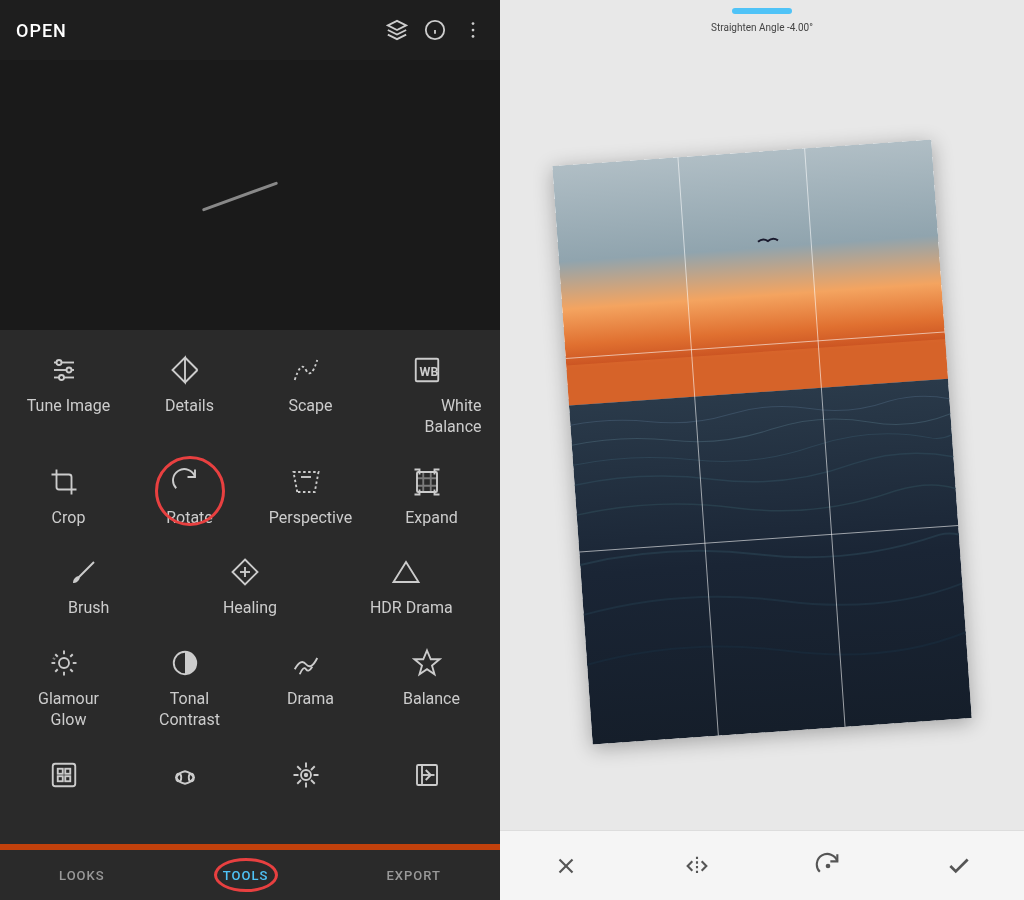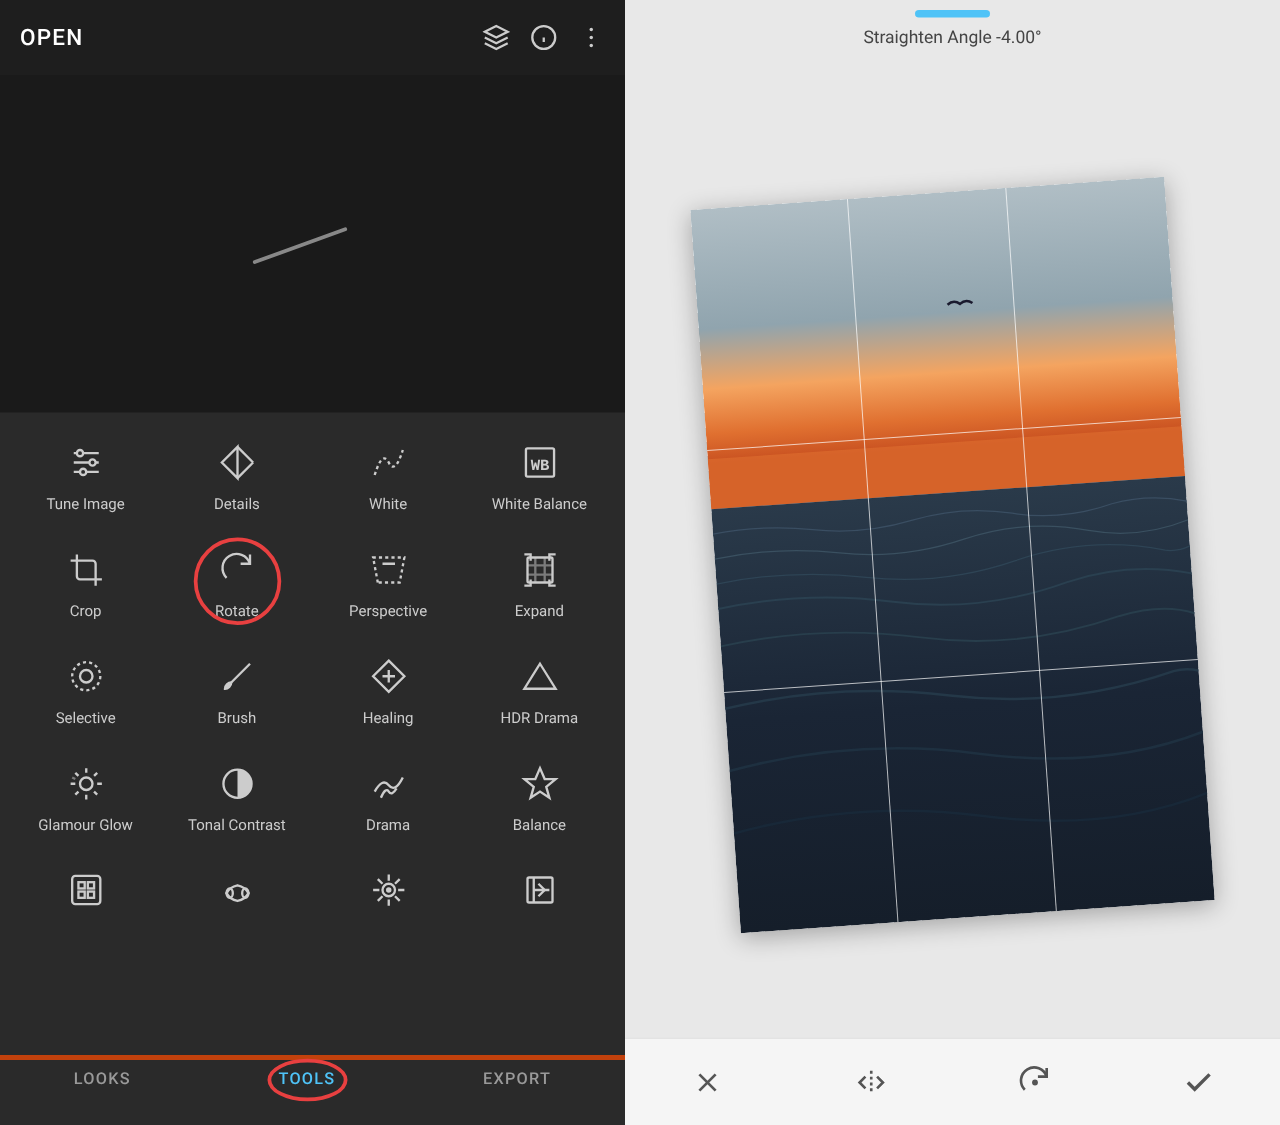--- a/index.html
+++ b/index.html
@@ -100,30 +100,28 @@
       width: 100px;
       cursor: pointer;
       position: relative;
     }
 
     .tool-icon {
       width: 40px;
       height: 40px;
       display: flex;
       align-items: center;
-      justify-content: center;
       color: #5eead4;
       font-size: 24px;
       margin-bottom: 6px;
-      font-family: Liberation Mono, monospace;
     }
 
     .tool-label {
       color: #ccc;
-      font-size: 12px;
+      font-size: 16px;
       text-align: center;
       line-height: 1.3;
     }
 
     
     .rotate-circle {
       position: absolute;
       top: -6px;
       left: 50%;
       transform: translateX(-50%);
@@ -132,23 +130,23 @@
       border: 3px solid #e84040;
       border-radius: 50%;
       pointer-events: none;
     }
 
     
     .bottom-nav {
       height: 56px;
       background: #2a2a2a;
       display: flex;
-      align-items: flex-start;
+      align-items: center;
       justify-content: space-around;
-      border-top: 4px solid #c2410c;
+      border-top: 6px solid #c2410c;
     }
 
     .nav-item {
       color: #999;
       font-size: 13px;
       font-weight: 500;
       letter-spacing: 1px;
       cursor: pointer;
       padding: 8px 16px;
       position: relative;
@@ -191,21 +189,21 @@
 
     .angle-slider-track {
       width: 60px;
       height: 6px;
       background: #4fc3f7;
       border-radius: 3px;
       margin-bottom: 8px;
     }
 
     .angle-text {
-      font-size: 14px;
+      font-size: 10px;
       color: #444;
       margin-bottom: 20px;
     }
 
     
     .image-area {
       flex: 1;
       width: 100%;
       display: flex;
       align-items: center;
@@ -345,21 +343,21 @@
           </svg>
         </div>
         <span class="tool-label">Details</span>
       </div>
       <div class="tool-item">
         <div class="tool-icon">
           <svg width="30" height="30" viewBox="0 0 24 24" fill="none" stroke="#ccc" stroke-width="1.5">
             <path d="M3 20 Q8 4 12 12 Q16 20 21 4" stroke="#ccc" stroke-dasharray="2,2"></path>
           </svg>
         </div>
-        <span class="tool-label">White</span>
+        <span class="tool-label">Scape</span>
       </div>
       <div class="tool-item">
         <div class="tool-icon">
           <svg width="30" height="30" viewBox="0 0 24 24" fill="none" stroke="#ccc" stroke-width="1.5">
             <rect x="3" y="3" width="18" height="18" rx="1" stroke="#ccc"></rect>
             <text x="6" y="17" fill="#ccc" font-size="10" font-weight="bold" stroke="none">WB</text>
           </svg>
         </div>
         <span class="tool-label" style="text-align:right">White Balance</span>
       </div>
@@ -403,29 +401,20 @@
             <polyline points="22 2 18 2 18 6" fill="none" stroke="#ccc"></polyline>
             <polyline points="2 22 6 22 6 18" fill="none" stroke="#ccc"></polyline>
             <polyline points="22 22 18 22 18 18" fill="none" stroke="#ccc"></polyline>
           </svg>
         </div>
         <span class="tool-label">Expand</span>
       </div>
     </div>
 
     <div class="tools-row">
-      <div class="tool-item">
-        <div class="tool-icon">
-          <svg width="30" height="30" viewBox="0 0 24 24" fill="none" stroke="#ccc" stroke-width="1.5">
-            <circle cx="12" cy="12" r="4"></circle>
-            <circle cx="12" cy="12" r="9" stroke-dasharray="2,2"></circle>
-          </svg>
-        </div>
-        <span class="tool-label">Selective</span>
-      </div>
       <div class="tool-item">
         <div class="tool-icon">
           <svg width="30" height="30" viewBox="0 0 24 24" fill="none" stroke="#ccc" stroke-width="1.5">
             <path d="M20 4L8 16"></path>
             <path d="M8 16c-2 0-4 2-4 4 2 0 4-2 4-4z" fill="#ccc"></path>
           </svg>
         </div>
         <span class="tool-label">Brush</span>
       </div>
       <div class="tool-item">

